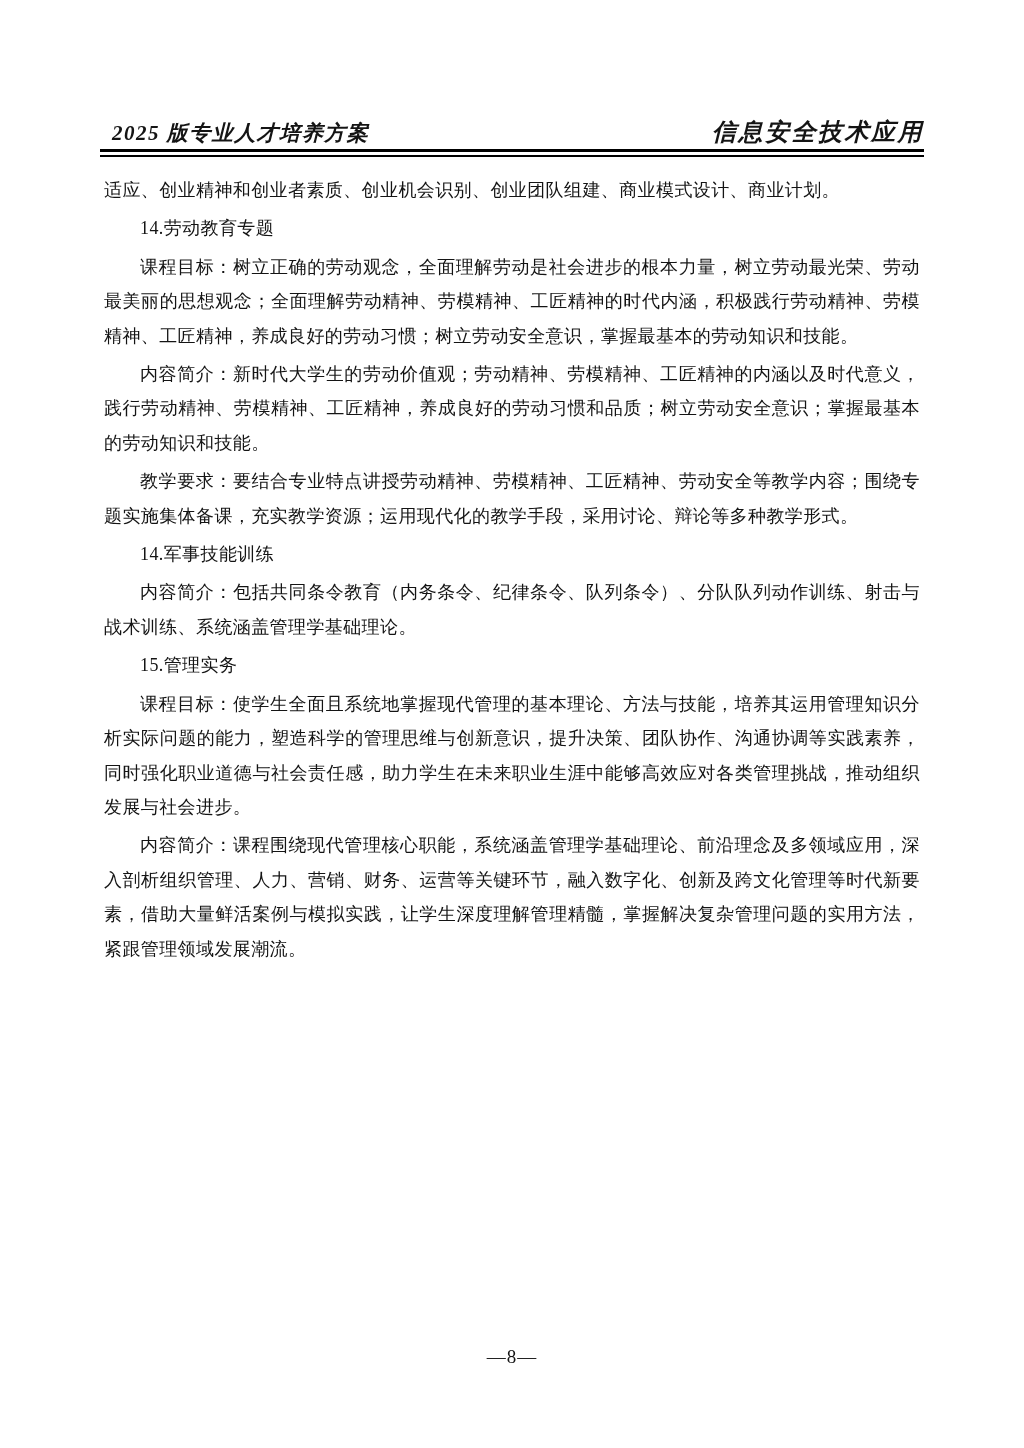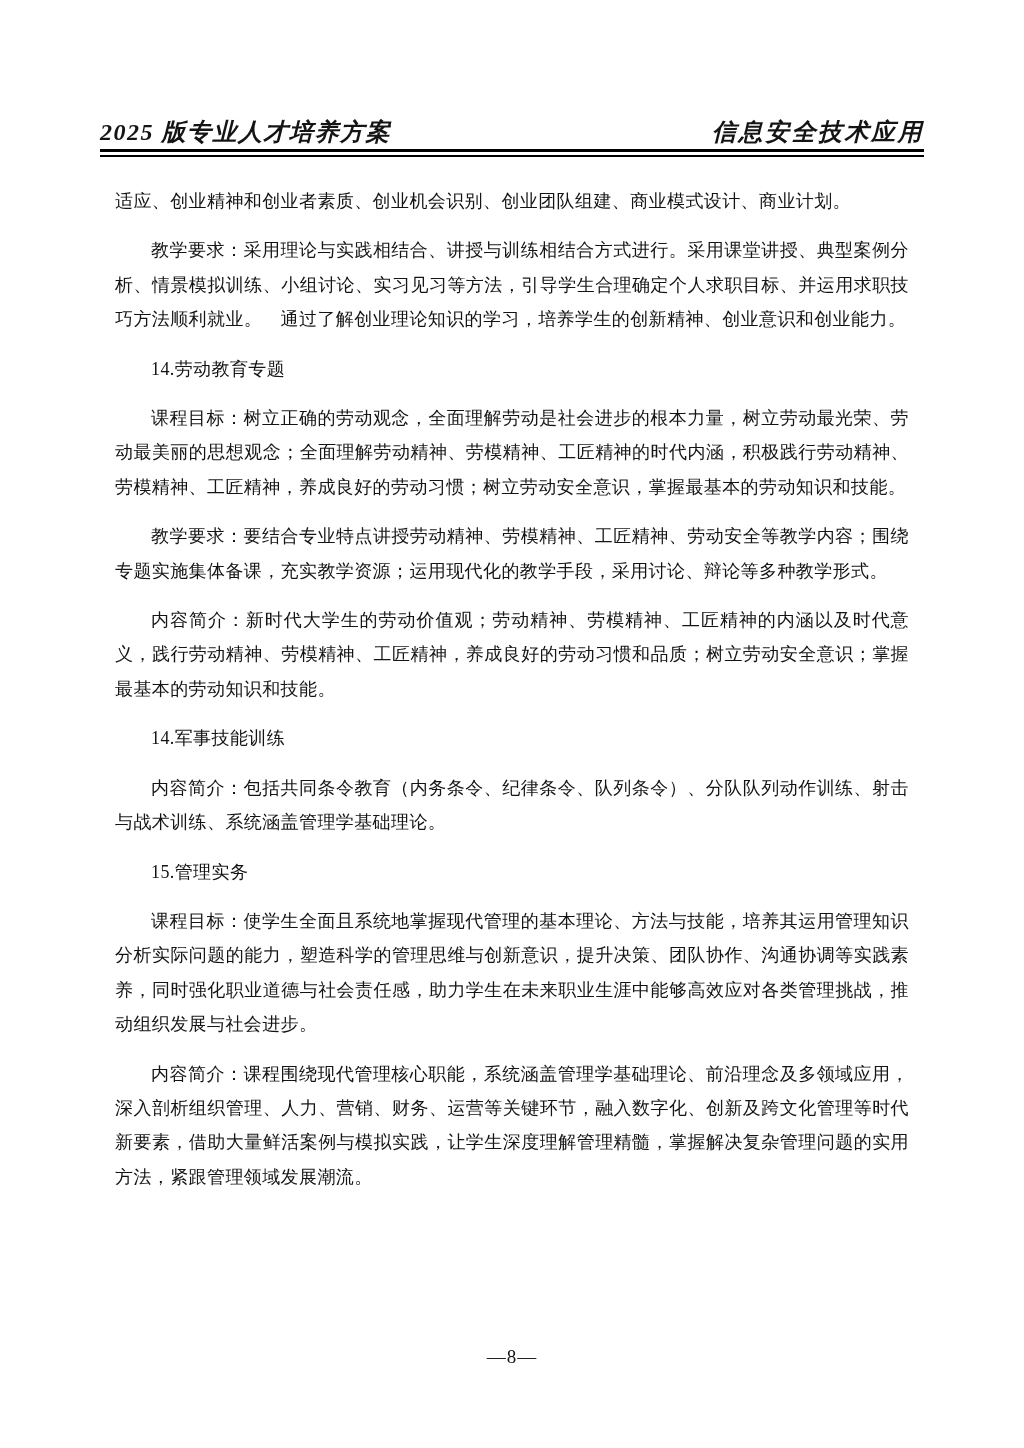--- a/index.html
+++ b/index.html
@@ -23,24 +23,25 @@
   .header {
     position: absolute;
     top: 116px;
     left: 100px;
     width: 824px;
     display: flex;
     justify-content: space-between;
     align-items: baseline;
   }
   .header-left {
-    font-size: 24px;
+    font-size: 21px;
     font-style: italic;
     font-weight: 600;
     letter-spacing: 1.5px;
+    margin-left: 12px;
   }
   .header-right {
     font-size: 24px;
     font-style: italic;
     font-weight: 700;
     letter-spacing: 2.5px;
   }
   .header-rule {
     position: absolute;
     top: 149px;
@@ -56,21 +57,21 @@
     background: #000000;
     margin-top: 3px;
   }
   .content {
     position: absolute;
     top: 169px;
     left: 100px;
     width: 824px;
   }
   .para {
-    margin: 15px;
+    margin: 4px;
     font-size: 18px;
     line-height: 34.4px;
     text-align: justify;
     letter-spacing: 0.4px;
   }
   .para.indent {
     text-indent: 2em;
   }
   .footer {
     position: absolute;
@@ -92,25 +93,24 @@
     <span class="header-right">信息安全技术应用</span>
   </div>
 
   <div class="header-rule">
     <div class="rule-thick"></div>
     <div class="rule-thin"></div>
   </div>
 
   <div class="content" id="content">
       <p class="para">适应、创业精神和创业者素质、创业机会识别、创业团队组建、商业模式设计、商业计划。</p>
-      <p class="para indent">教学要求：采用理论与实践相结合、讲授与训练相结合方式进行。采用课堂讲授、典型案例分析、情景模拟训练、小组讨论、实习见习等方法，引导学生合理确定个人求职目标、并运用求职技巧方法顺利就业。　通过了解创业理论知识的学习，培养学生的创新精神、创业意识和创业能力。</p>
       <p class="para indent">14.劳动教育专题</p>
       <p class="para indent">课程目标：树立正确的劳动观念，全面理解劳动是社会进步的根本力量，树立劳动最光荣、劳动最美丽的思想观念；全面理解劳动精神、劳模精神、工匠精神的时代内涵，积极践行劳动精神、劳模精神、工匠精神，养成良好的劳动习惯；树立劳动安全意识，掌握最基本的劳动知识和技能。</p>
+      <p class="para indent">内容简介：新时代大学生的劳动价值观；劳动精神、劳模精神、工匠精神的内涵以及时代意义，践行劳动精神、劳模精神、工匠精神，养成良好的劳动习惯和品质；树立劳动安全意识；掌握最基本的劳动知识和技能。</p>
       <p class="para indent">教学要求：要结合专业特点讲授劳动精神、劳模精神、工匠精神、劳动安全等教学内容；围绕专题实施集体备课，充实教学资源；运用现代化的教学手段，采用讨论、辩论等多种教学形式。</p>
-      <p class="para indent">内容简介：新时代大学生的劳动价值观；劳动精神、劳模精神、工匠精神的内涵以及时代意义，践行劳动精神、劳模精神、工匠精神，养成良好的劳动习惯和品质；树立劳动安全意识；掌握最基本的劳动知识和技能。</p>
       <p class="para indent">14.军事技能训练</p>
       <p class="para indent">内容简介：包括共同条令教育（内务条令、纪律条令、队列条令）、分队队列动作训练、射击与战术训练、系统涵盖管理学基础理论。</p>
       <p class="para indent">15.管理实务</p>
       <p class="para indent">课程目标：使学生全面且系统地掌握现代管理的基本理论、方法与技能，培养其运用管理知识分析实际问题的能力，塑造科学的管理思维与创新意识，提升决策、团队协作、沟通协调等实践素养，同时强化职业道德与社会责任感，助力学生在未来职业生涯中能够高效应对各类管理挑战，推动组织发展与社会进步。</p>
       <p class="para indent">内容简介：课程围绕现代管理核心职能，系统涵盖管理学基础理论、前沿理念及多领域应用，深入剖析组织管理、人力、营销、财务、运营等关键环节，融入数字化、创新及跨文化管理等时代新要素，借助大量鲜活案例与模拟实践，让学生深度理解管理精髓，掌握解决复杂管理问题的实用方法，紧跟管理领域发展潮流。</p>
     </div>
 
   <div class="footer">
     <span>—8—</span>
   </div>

